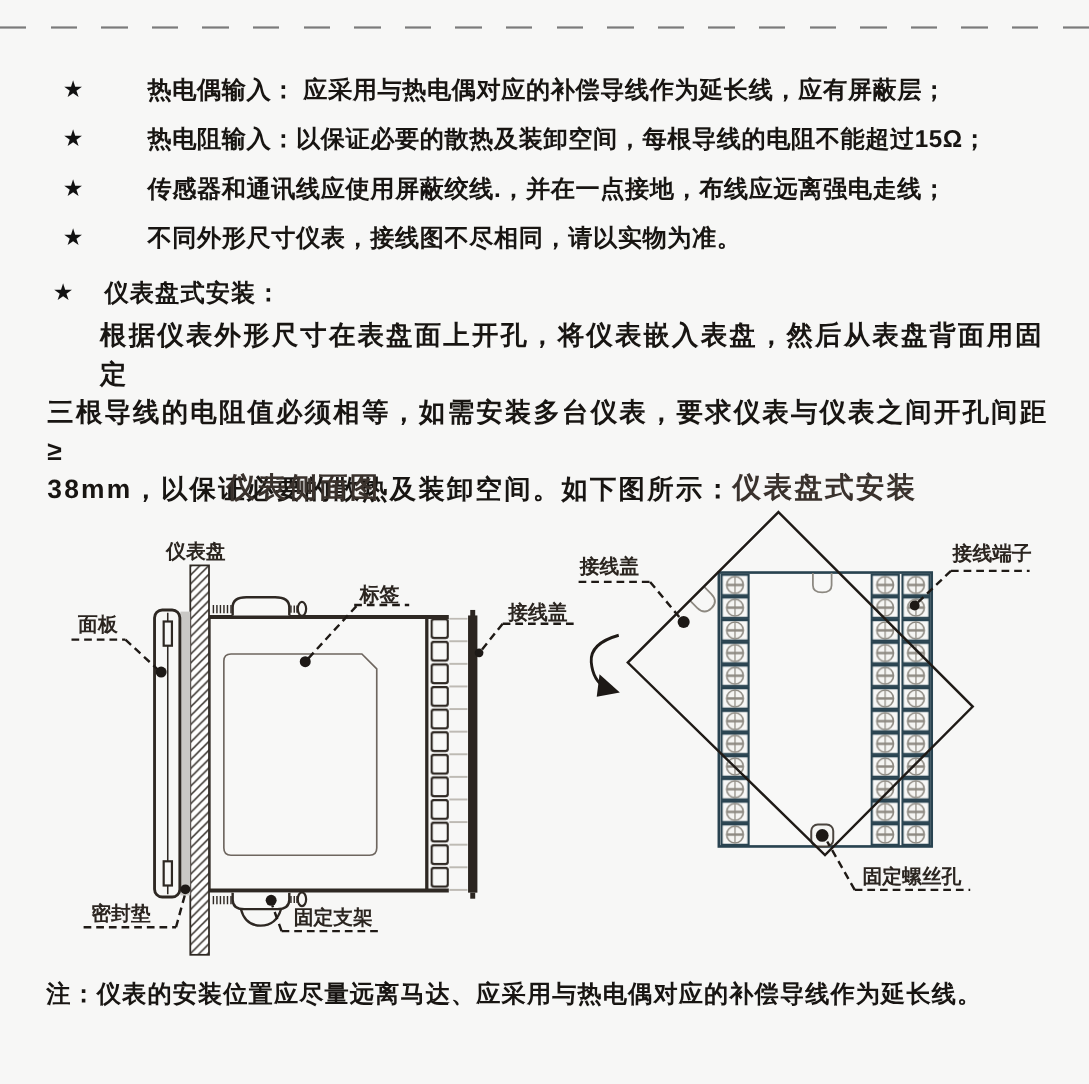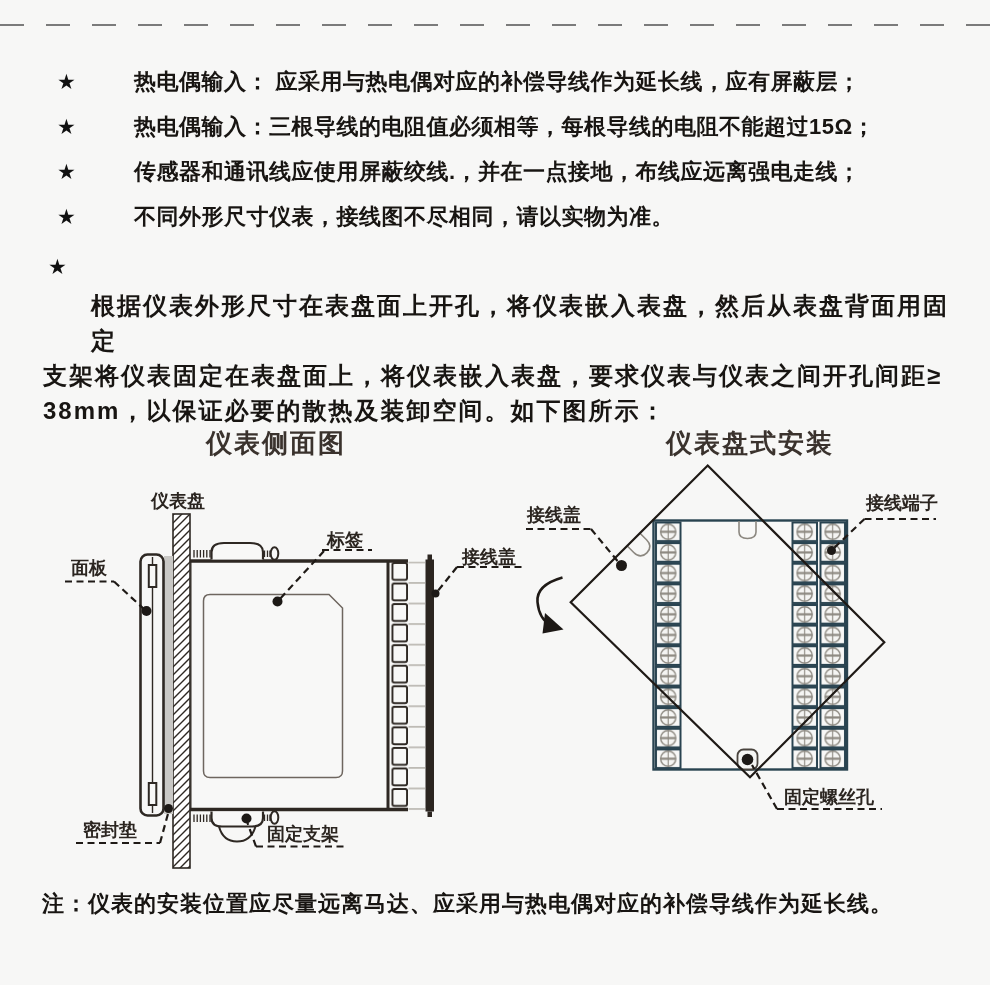--- a/index.html
+++ b/index.html
@@ -31,39 +31,40 @@
 
 <div class="abs dash-rule"></div>
 
 <div class="abs bullets">
   <div class="b-row">
     <span class="b-star">★</span>
     <span class="b-text">热电偶输入： 应采用与热电偶对应的补偿导线作为延长线，应有屏蔽层；</span>
   </div>
   <div class="b-row">
     <span class="b-star">★</span>
-    <span class="b-text">热电偶输入：三根导线的电阻值必须相等，每根导线的电阻不能超过15Ω；</span>
+    <span class="b-text">热电阻输入：以保证必要的散热及装卸空间，每根导线的电阻不能超过15Ω；</span>
   </div>
   <div class="b-row">
     <span class="b-star">★</span>
     <span class="b-text">传感器和通讯线应使用屏蔽绞线.，并在一点接地，布线应远离强电走线；</span>
   </div>
   <div class="b-row">
     <span class="b-star">★</span>
     <span class="b-text">不同外形尺寸仪表，接线图不尽相同，请以实物为准。</span>
   </div>
 </div>
 
 <div class="abs sec-head">
   <span class="sec-star">★</span>
+  <span class="sec-title">仪表盘式安装：</span>
 </div>
 
 <div class="abs para">
   <div class="indent">根据仪表外形尺寸在表盘面上开孔，将仪表嵌入表盘，然后从表盘背面用固定</div>
-  <div>支架将仪表固定在表盘面上，将仪表嵌入表盘，要求仪表与仪表之间开孔间距≥</div>
+  <div>三根导线的电阻值必须相等，如需安装多台仪表，要求仪表与仪表之间开孔间距≥</div>
   <div>38mm，以保证必要的散热及装卸空间。如下图所示：</div>
 </div>
 
 <div class="abs fig-title left">仪表侧面图</div>
 <div class="abs fig-title right">仪表盘式安装</div>
 
 <svg style="left:40px;top:480px" width="500" height="400" viewBox="40 480 500 400">
   <defs>
     <pattern id="hatch" width="8" height="8" patternUnits="userSpaceOnUse">
       <path d="M-1,1 L1,-1 M0,8 L8,0 M7,9 L9,7" stroke="#2e2823" stroke-width="1.4" fill="none"></path>

